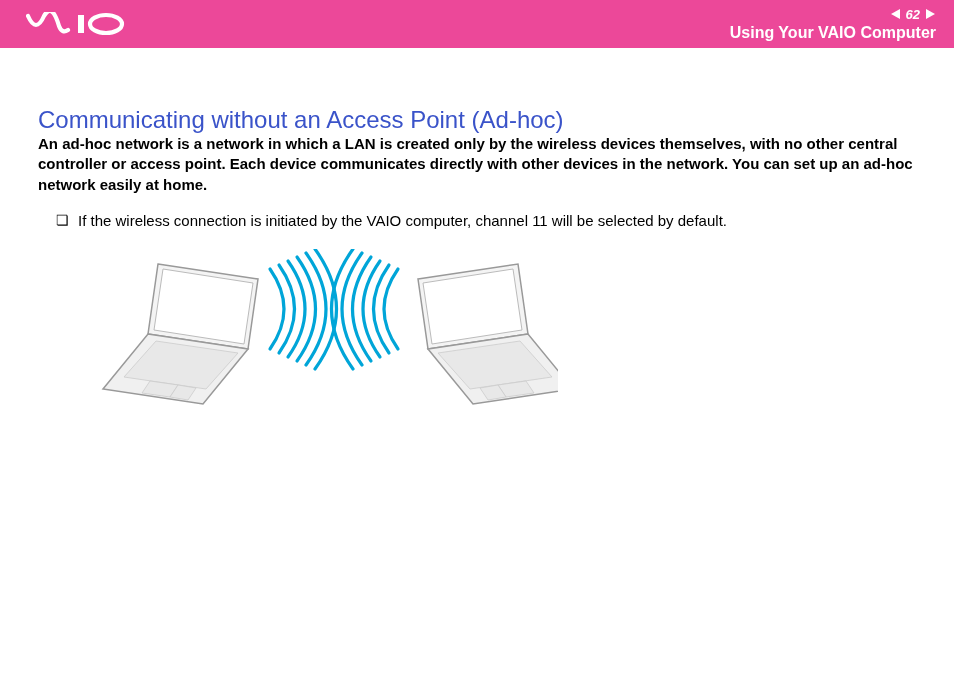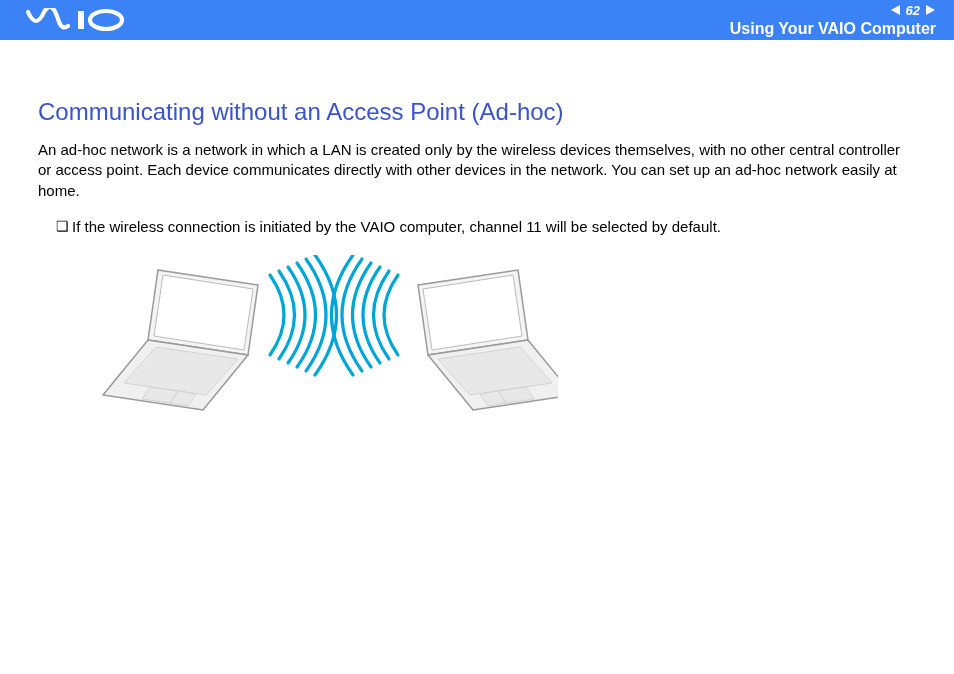--- a/index.html
+++ b/index.html
@@ -6,22 +6,22 @@
   body {
     width: 954px;
     height: 674px;
     background: #ffffff;
     font-family: Arial, Helvetica, sans-serif;
     position: relative;
     overflow: hidden;
   }
   .header {
     width: 100%;
-    height: 40px;
-    background: #3b82f6;
+    height: 48px;
+    background: #ec4899;
     display: flex;
     align-items: center;
     justify-content: space-between;
     padding: 0 18px 0 26px;
   }
   .logo { display: flex; align-items: center; }
   .header-right {
     display: flex;
     flex-direction: column;
     align-items: flex-end;
@@ -43,39 +43,40 @@
     font-weight: bold;
     font-size: 16px;
   }
   .content {
     padding: 58px 38px 0 38px;
   }
   .heading {
     color: #3a53c9;
     font-size: 24px;
     font-weight: normal;
-    margin-bottom: 14px;
+    margin-bottom: 0;
   }
   .intro {
     color: #000000;
     font-size: 15px;
     line-height: 1.35;
     margin-bottom: 16px;
+    font-weight: bold;
   }
   .bullets {
     list-style: none;
     padding-left: 18px;
   }
   .bullets li {
     position: relative;
     font-size: 15px;
     line-height: 1.35;
     color: #000000;
     margin-bottom: 10px;
-    padding-left: 16px;
+    padding-left: 22px;
   }
   .bullets li::before {
     content: "❏";
     position: absolute;
     left: 0;
     top: 0;
     font-size: 14px;
     color: #000;
   }
   .figure {

